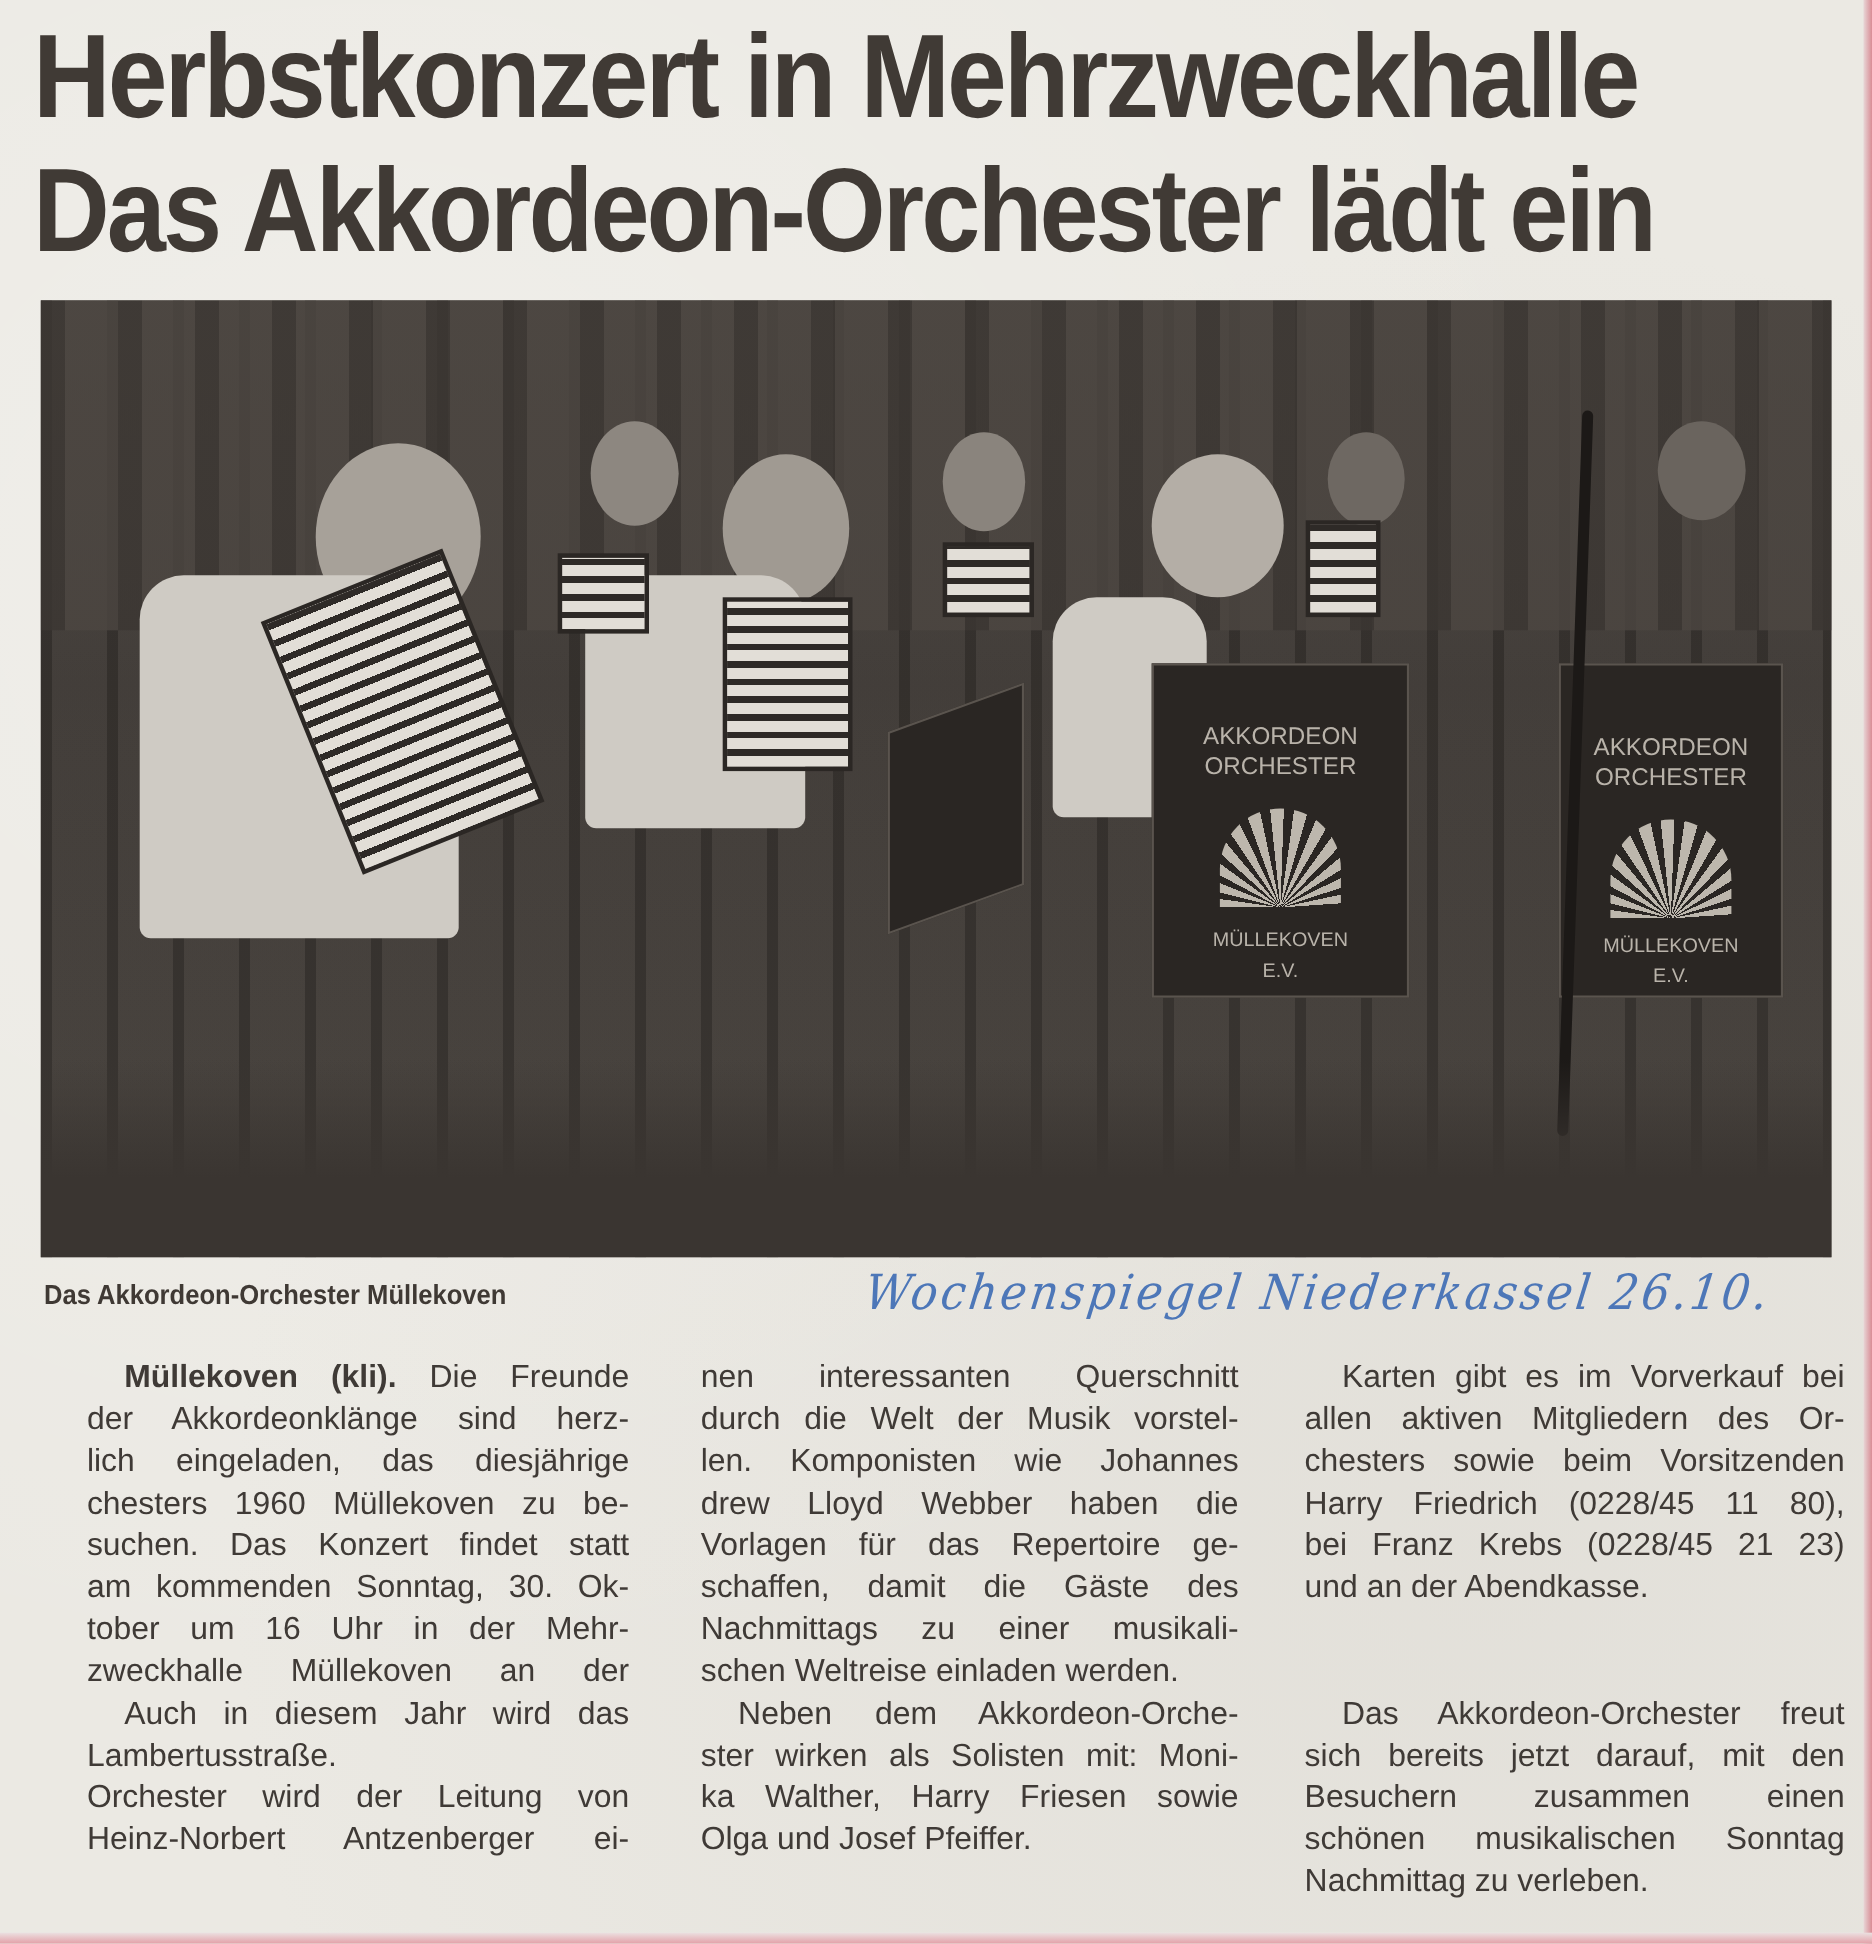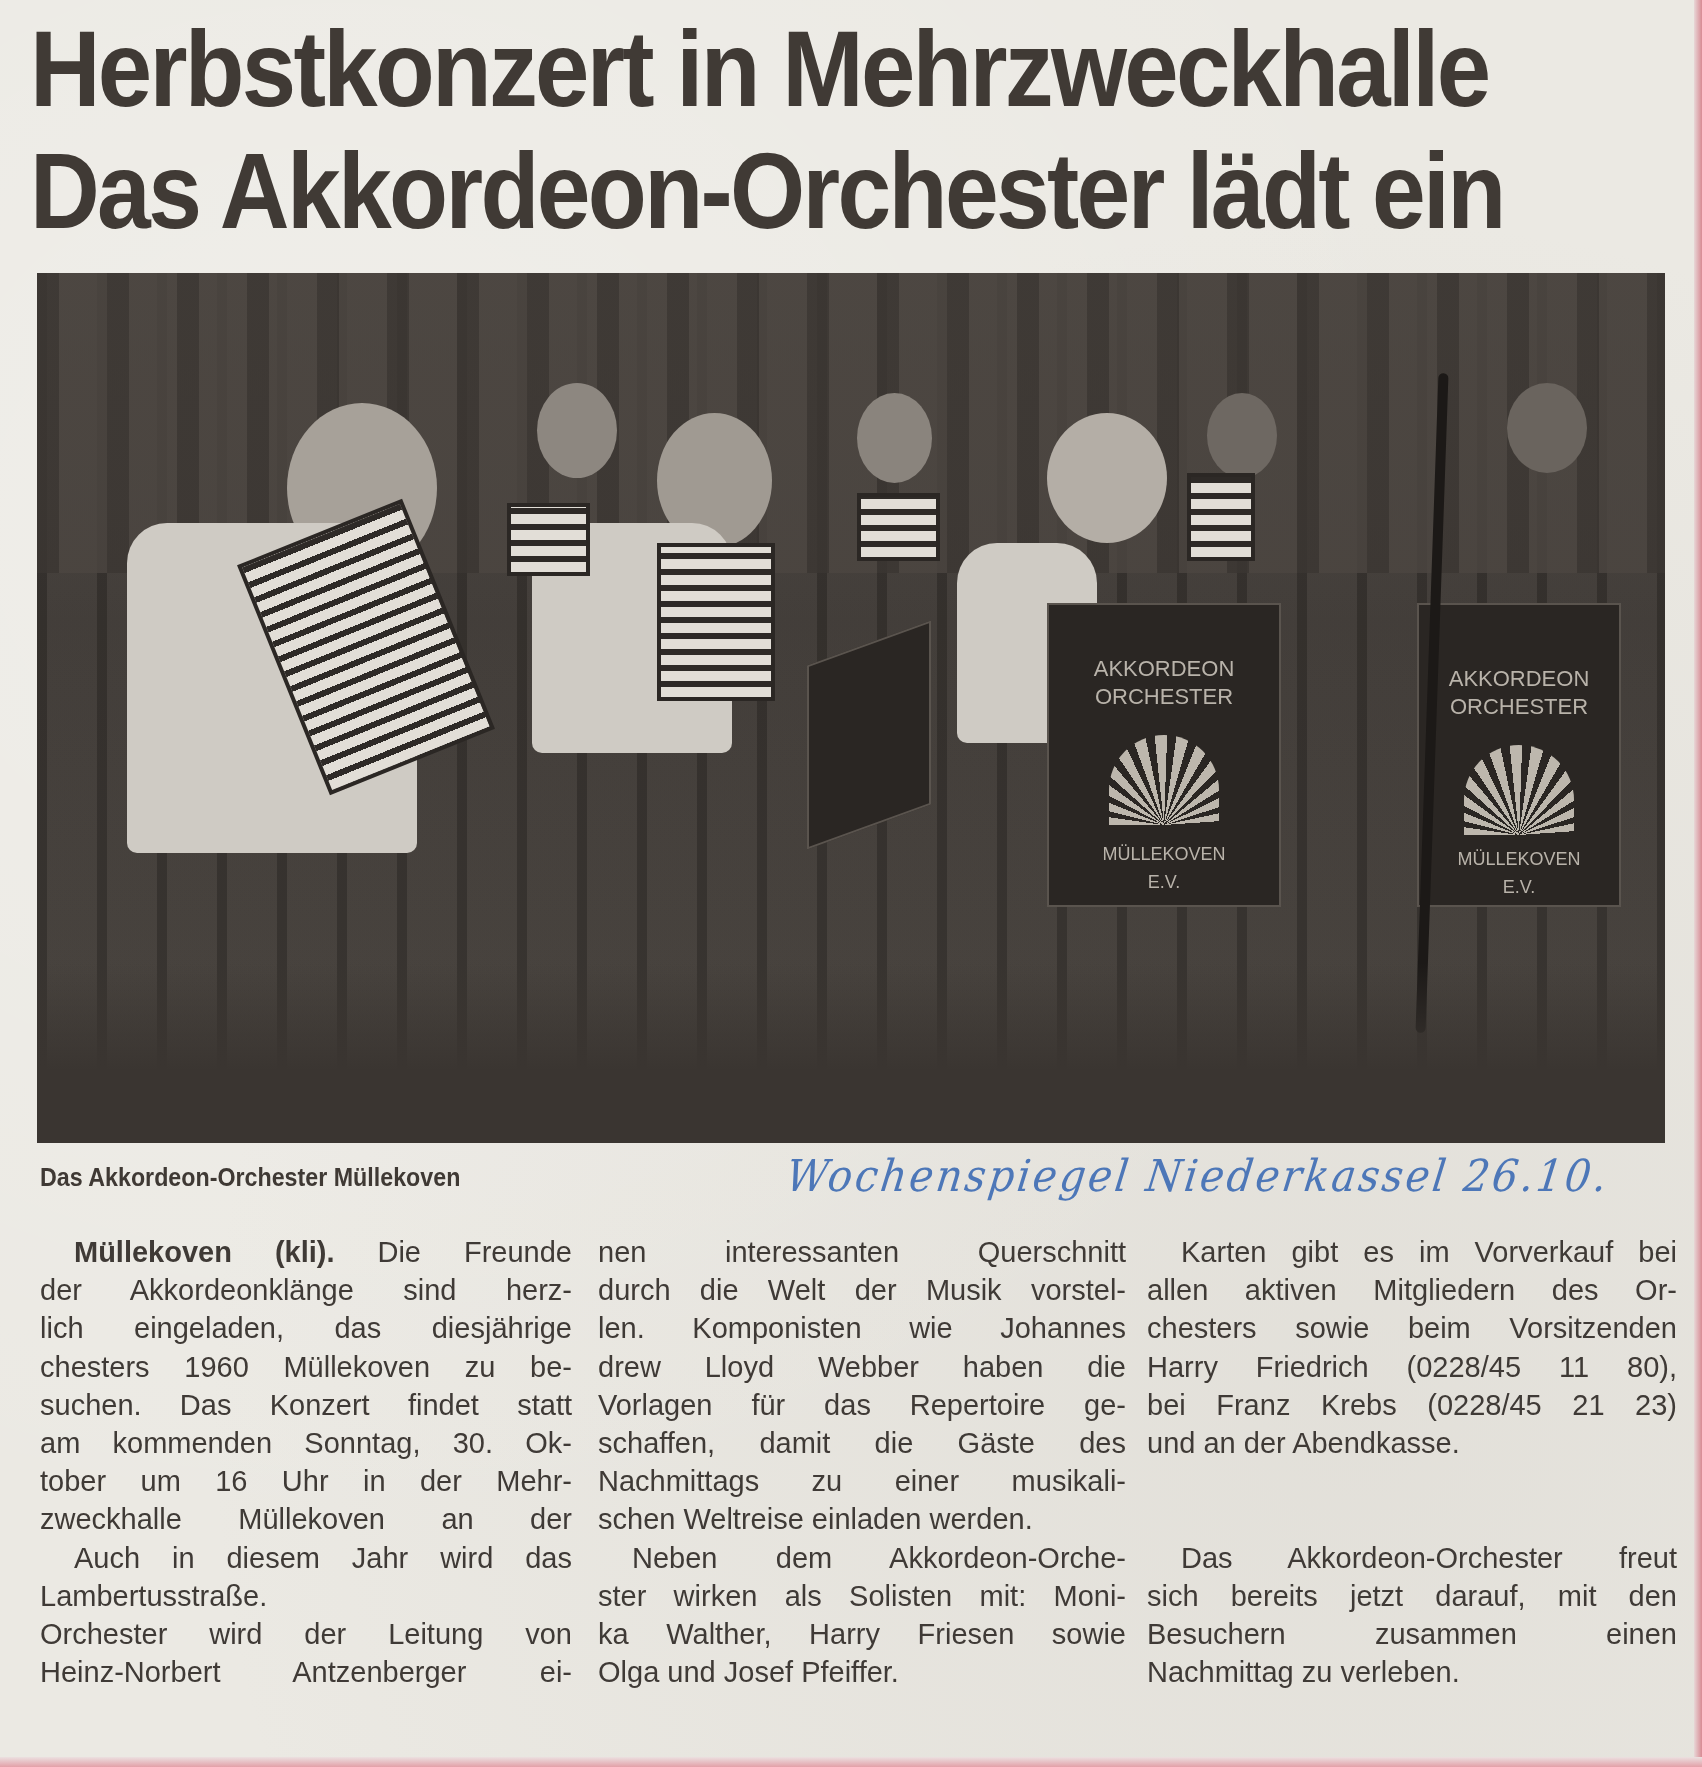--- a/index.html
+++ b/index.html
@@ -87,21 +87,21 @@
       color: #4d77b8; font-size: 44px; letter-spacing: 3px;
       white-space: nowrap;
       transform: scaleX(0.92) skewX(-8deg); transform-origin: left top;
     }
     .col {
       position: absolute; top: 1233px; width: 532px;
       font-size: 29px; line-height: 38.2px; color: #3f3a36;
     }
     .col .line {
       display: block; height: 38.2px; white-space: nowrap;
-      text-align: justify; text-align-last: justify;
+      text-align: justify; text-align-last: justify; margin-left: 39px;
     }
     .col .line.last { text-align-last: left; }
     .col .line.indent { padding-left: 34px; }
     .col .line.blank { text-align-last: left; }
     .c1 { left: 40px; }
     .c2 { left: 598px; width: 528px; }
     .c3 { left: 1147px; width: 530px; }
     .bold { font-weight: bold; }
   </style>
 </head>
@@ -201,14 +201,15 @@
     <span class="line"><span>allen aktiven Mitgliedern des Or-</span></span>
     <span class="line"><span>chesters sowie beim Vorsitzenden</span></span>
     <span class="line"><span>Harry Friedrich (0228/45 11 80),</span></span>
     <span class="line"><span>bei Franz Krebs (0228/45 21 23)</span></span>
     <span class="line last"><span>und an der Abendkasse.</span></span>
     <span class="line blank"><span></span></span>
     <span class="line blank"><span></span></span>
     <span class="line indent"><span>Das Akkordeon-Orchester freut</span></span>
     <span class="line"><span>sich bereits jetzt darauf, mit den</span></span>
     <span class="line"><span>Besuchern zusammen einen</span></span>
+    <span class="line"><span>schönen musikalischen Sonntag</span></span>
     <span class="line last"><span>Nachmittag zu verleben.</span></span>
   </div>
 
 </body></html>

